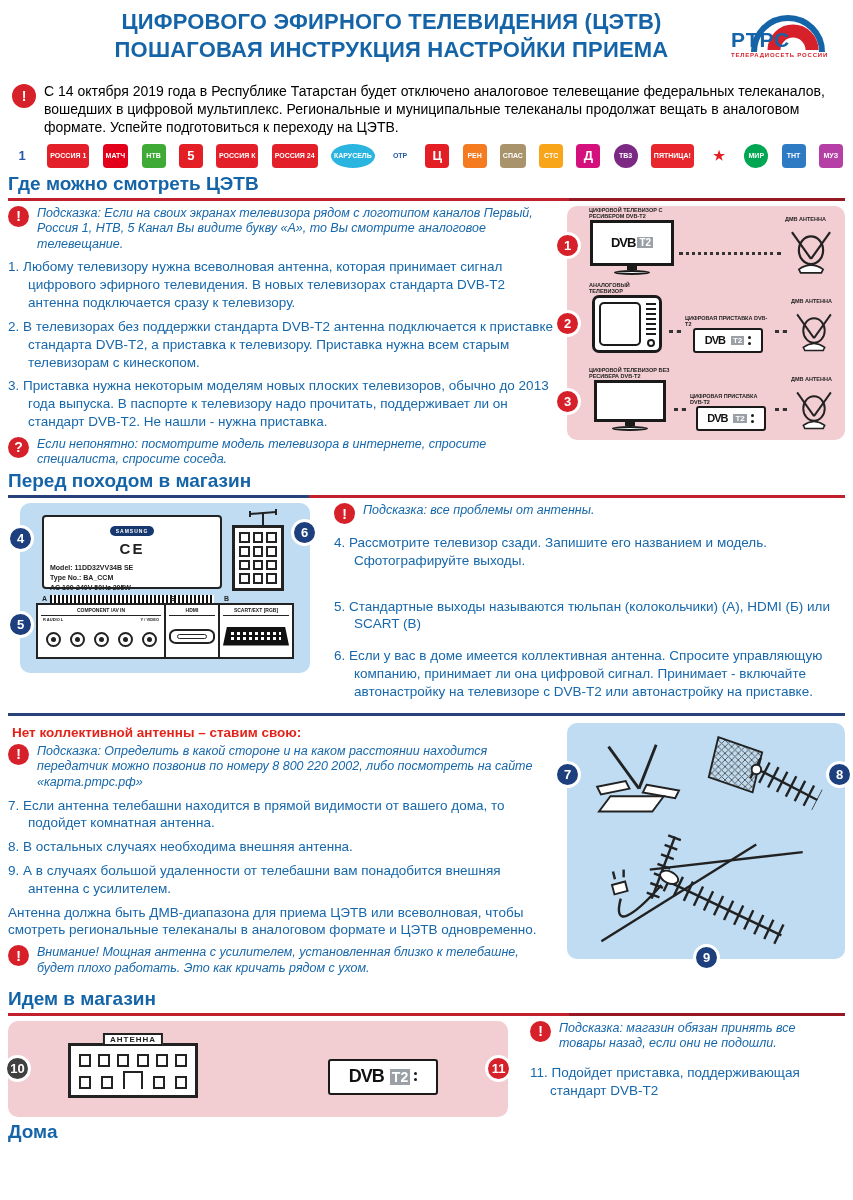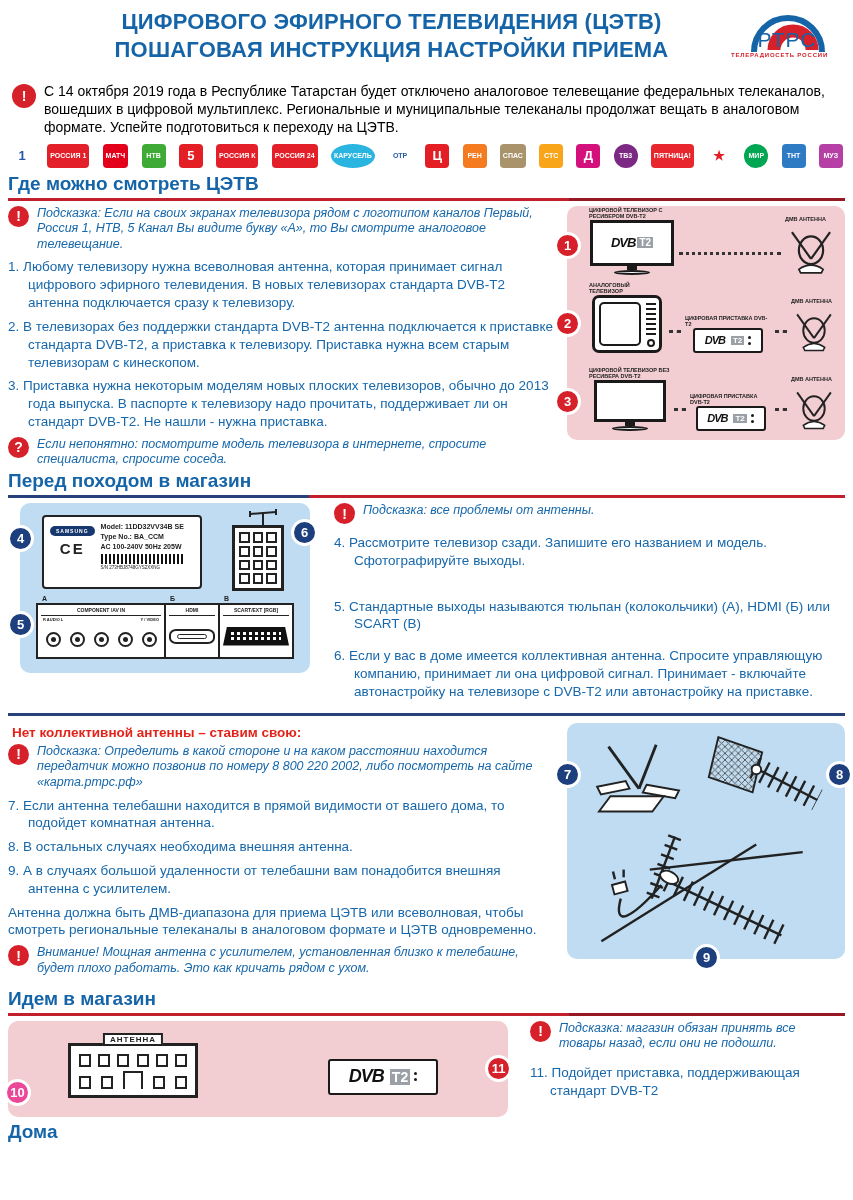--- a/index.html
+++ b/index.html
@@ -6,21 +6,21 @@
   body { background:#fff; }
   .page { width:853px; height:1200px; position:relative; overflow:hidden;
           font-family:"Liberation Sans", sans-serif; background:#fff; padding:6px 8px 0 8px; }
 
   
   .header { position:relative; height:66px; }
   .title { position:absolute; left:60px; right:130px; top:2px; text-align:center;
            color:#1564a8; font-weight:700; font-size:22px; line-height:1.25; letter-spacing:.2px; }
   .rtrs { position:absolute; right:2px; top:0; width:118px; text-align:center; }
   .rtrs svg { display:block; margin:0 auto; }
-  .rtrs-name { color:#1564a8; font-weight:400; font-size:21px; letter-spacing:1px; margin-top:-30px; text-align:center; padding-left:6px;}
+  .rtrs-name { color:#1564a8; font-weight:700; font-size:21px; letter-spacing:1px; margin-top:-30px; text-align:left; padding-left:6px;}
   .rtrs-sub { color:#d6212a; font-weight:700; font-size:6px; letter-spacing:.8px; text-align:left; padding-left:6px;}
 
   
   .hintrow { display:flex; gap:8px; align-items:flex-start; }
   .hicon { flex:none; width:21px; height:21px; border-radius:50%; background:#d6212a; color:#fff;
            font-weight:800; font-size:14px; display:flex; align-items:center; justify-content:center; }
   .notice { margin:10px 4px 4px 4px; }
   .notice .hicon { width:24px; height:24px; margin-top:2px;}
   .notice-text { color:#000000; font-size:14px; line-height:1.3; }
   .htext { color:#1767ab; font-size:12.5px; font-style:italic; line-height:1.25; }
@@ -42,53 +42,53 @@
   .col-text { flex:1; padding-right:12px; }
   .item { color:#1767ab; font-size:13.5px; line-height:1.32; margin:6px 0; padding-left:20px; text-indent:-20px; }
   .redsub { color:#e2231a; font-weight:700; font-size:13.5px; margin:4px 0 2px 14px; }
 
   
   .panel { position:relative; border-radius:10px; }
   .pink { background:#f2cdd1; }
   .blue { background:#bfdcf2; }
   .pbadge { position:absolute; width:27px; height:27px; border-radius:50%; border:3px solid #fff;
             color:#fff; font-weight:800; font-size:13px; display:flex; align-items:center; justify-content:center; z-index:3;}
-  .bg-red { background:#d6212a; } .bg-navy { background:#1e3f7d; } .bg-gray { background:#ec4899;margin-top:24px; }
+  .bg-red { background:#d6212a; } .bg-navy { background:#1e3f7d; } .bg-gray { background:#404040; }
 
   
   .p1 { width:278px; height:234px; }
   .drow { height:78px; display:flex; align-items:flex-end; padding:0 8px 9px 22px; }
   .stack { display:flex; flex-direction:column; align-items:center; }
   .cap { font-size:5.5px; font-weight:700; color:#222; line-height:1.2; align-self:flex-start; height:13px; max-width:86px;}
   .dots { flex:1; border-top:3px dotted #333; margin:0 4px 20px 4px; min-width:12px;}
 
   .tvflat { width:84px; height:46px; border:3px solid #1a1a1a; background:#fff; display:flex; align-items:center; justify-content:center; }
   .tvflat.small { width:72px; height:42px; }
   .tvneck { width:10px; height:4px; background:#1a1a1a; }
   .tvfoot { width:36px; height:5px; border:2px solid #1a1a1a; border-radius:50%; background:#fff; }
-  .dvb { font-style:italic; font-weight:800; font-size:13px; color:#111; letter-spacing:-1px; }
+  .dvb { font-weight:800; font-size:13px; color:#111; letter-spacing:-1px; }
   .t2 { background:#9aa0a6; color:#fff; font-style:normal; font-weight:700; font-size:10px; padding:0 2px; margin-left:2px; letter-spacing:0;}
   .dvb.sm { font-size:11px; }
 
   .tvcrt { width:70px; height:58px; border:3px solid #1a1a1a; border-radius:7px; background:#fff; position:relative; }
   .crtscreen { position:absolute; left:4px; top:4px; width:42px; height:44px; border:2px solid #1a1a1a; border-radius:5px; }
   .crtpanel { position:absolute; right:3px; top:5px; bottom:14px; width:10px;
               background:repeating-linear-gradient(180deg,#1a1a1a 0 2px,#fff 2px 5px); }
   .crtknob { position:absolute; right:4px; bottom:3px; width:8px; height:8px; border:2px solid #1a1a1a; border-radius:50%; }
 
   .stb { width:70px; height:25px; border:2px solid #1a1a1a; border-radius:3px; background:#fff;
          display:flex; align-items:center; justify-content:center; gap:4px; }
   .stbdots { display:flex; flex-direction:column; gap:3px; }
   .stbdots i { width:3px; height:3px; border-radius:50%; background:#1a1a1a; }
 
   
   .p2wrap { width:312px; flex:none; }
   .p2 { width:290px; height:170px; margin-left:12px; }
-  .sticker { position:absolute; left:22px; top:12px; width:160px; height:74px; border:2px solid #222;
-             border-radius:4px; background:#fff; padding:5px 6px; display:flex; gap:6px; }
+  .sticker { position:absolute; left:22px; top:12px; width:180px; height:74px; border:2px solid #222;
+             border-radius:4px; background:#fff; padding:5px 6px; display:flex; gap:6px;flex-direction:column; }
   .stleft { display:flex; flex-direction:column; align-items:center; gap:4px; padding-top:4px;}
   .samoval { background:#16386e; color:#fff; font-size:5px; font-weight:700; letter-spacing:1px;
              border-radius:8px; padding:2px 6px; }
   .cemark { font-size:15px; font-weight:600; color:#222; letter-spacing:2px;}
   .stright { font-size:7px; color:#222; line-height:1.45; font-weight:600;}
   .bc { height:10px; margin-top:2px; background:repeating-linear-gradient(90deg,#111 0 2px,#fff 2px 4px); }
   .serial { font-size:4.5px; font-weight:400; margin-top:1px;}
   .bld { position:absolute; right:26px; top:22px; width:52px; height:66px; border:3px solid #222; background:#fff;
          display:grid; grid-template-columns:repeat(3,1fr); gap:3px; padding:4px; }
   .bld i { border:2px solid #222; background:#fff; }

